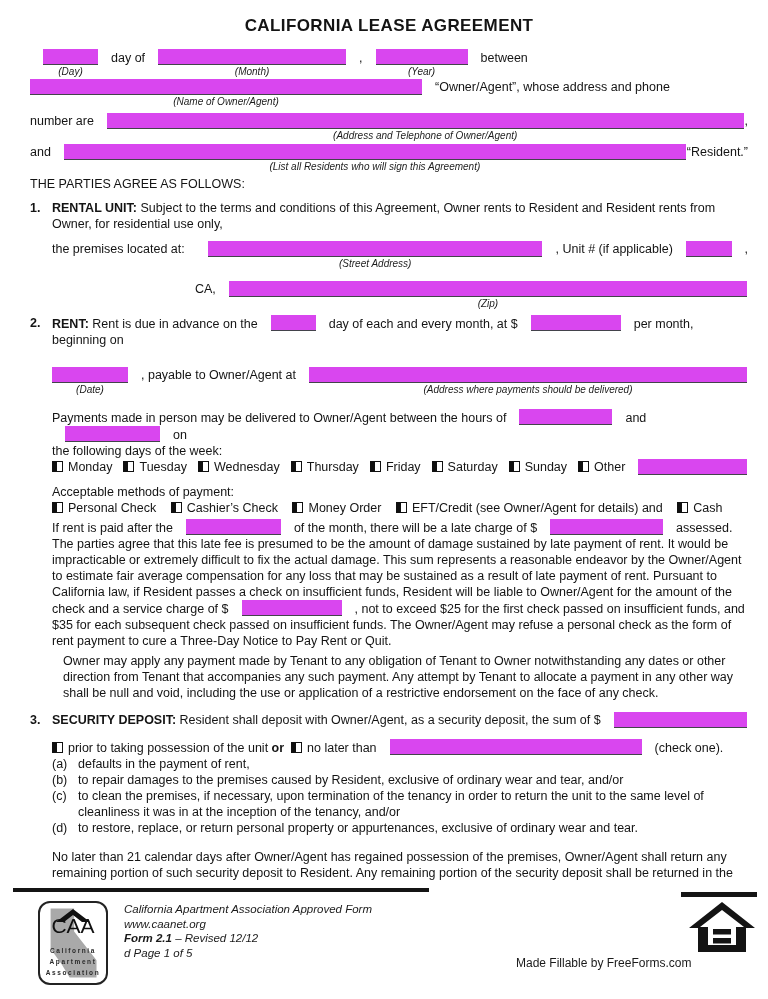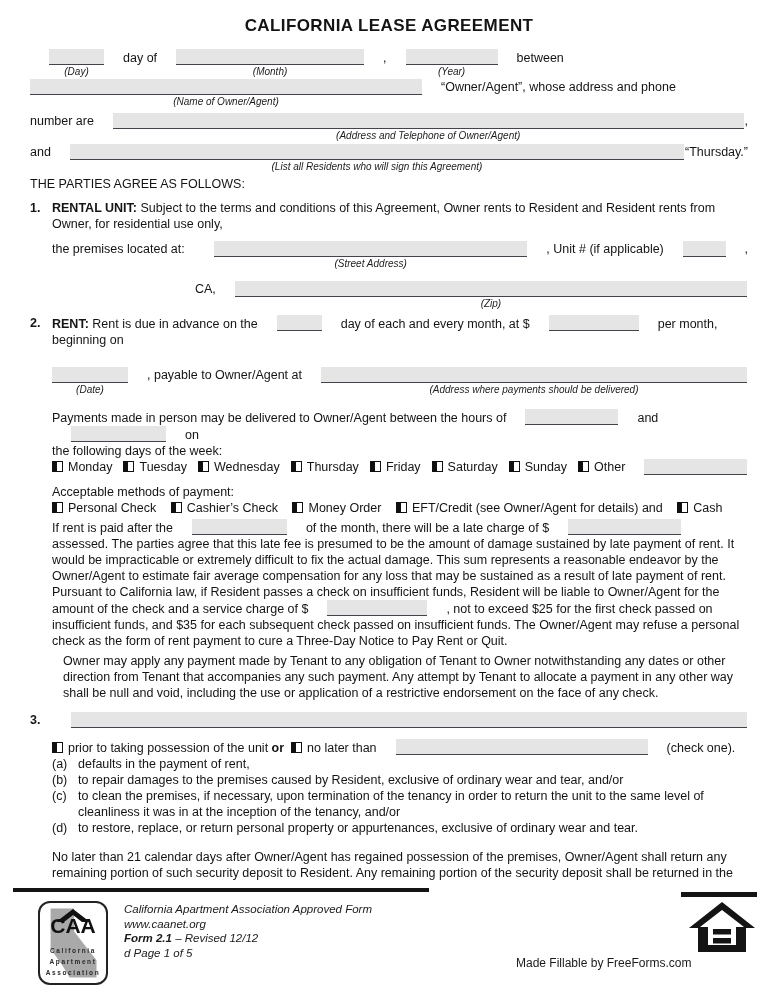--- a/index.html
+++ b/index.html
@@ -6,22 +6,22 @@
   .page{
     position:relative;width:768px;height:999px;margin:0 auto;background:#ffffff;
     font-family:"Liberation Sans",sans-serif;color:#141414;font-size:12.5px;line-height:16px;
     box-sizing:border-box;padding:12px 20px 0 30px;overflow:hidden;
   }
   .doc-title{text-align:center;font-weight:bold;font-size:17px;letter-spacing:.4px;margin:6px 0 2px 0;}
   .ln{position:relative;}
   .flexln{display:flex;align-items:flex-end;}
   .flexln .txt{white-space:nowrap;}
   .field{
-    display:inline-block;height:15px;background:#e5e5e5;border-bottom:1px solid #43434b;
-    position:relative;vertical-align:-3px;margin:0 19px;
+    display:inline-block;height:15px;background:#d946ef;border-bottom:1px solid #43434b;
+    position:relative;vertical-align:-3px;margin:0 13px;
   }
   .field.grow{flex:1 1 auto;margin-right:1px;}
   .flabel{
     position:absolute;top:17px;left:50%;transform:translateX(-50%);
     font-style:italic;font-size:10px;line-height:11px;white-space:nowrap;color:#1c1c1c;background:none;
   }
   .cb{
     display:inline-block;width:9px;height:9px;border:1.5px solid #101010;background:#fff;
     position:relative;vertical-align:-1px;margin-right:5px;
   }
@@ -58,21 +58,21 @@
   .rule-right{position:absolute;left:681px;top:892px;width:76px;height:5px;background:#141414;}
   .caa-logo{
     position:absolute;left:38px;top:901px;width:70px;height:84px;border:2px solid #232323;
     border-radius:12px;background:#fff;overflow:hidden;text-align:center;box-sizing:border-box;
   }
   .caa-state{
     position:absolute;left:5px;top:4px;width:56px;height:72px;background:#a9a9a9;
     clip-path:polygon(14% 2%,52% 2%,52% 34%,92% 74%,92% 98%,44% 98%,30% 80%,10% 58%,10% 2%);
   }
   .caa-roof{position:absolute;left:14px;top:6px;width:38px;height:13px;}
-  .caa-acronym{position:absolute;left:0;right:0;top:12px;font-weight:bold;font-size:21px;line-height:22px;color:#111;}
+  .caa-acronym{position:absolute;left:0;right:0;top:12px;font-weight:normal;font-size:21px;line-height:22px;color:#111;}
   .caa-lines{position:absolute;left:0;right:0;top:42px;font-size:6.5px;font-weight:bold;letter-spacing:1.6px;line-height:11px;color:#2a2a2a;}
   .footer-text{position:absolute;left:124px;top:902px;font-style:italic;font-size:11.5px;line-height:14.5px;color:#1a1a1a;}
   .eh-logo{position:absolute;left:689px;top:902px;}
   .fillable{position:absolute;left:516px;top:955px;font-size:12px;color:#1a1a1a;}
 </style>
 </head>
 <body>
 
 <div class="page">
 
@@ -93,21 +93,21 @@
         <span class="flabel">(Address and Telephone of Owner/Agent)</span>
       </span>
       <span class="txt">,</span>
     </div>
 
   <div class="ln flexln m-intro4">
       <span class="txt">and</span>
       <span class="field grow">
         <span class="flabel">(List all Residents who will sign this Agreement)</span>
       </span>
-      <span class="txt">“Thursday.”</span>
+      <span class="txt">“Resident.”</span>
     </div>
 
   <div class="ln m-parties">THE PARTIES AGREE AS FOLLOWS:</div>
 
   <div class="sec">
     <span class="secnum">1.</span>
     <span class="secbody"><span class="bold">RENTAL UNIT:</span> <span>Subject to the terms and conditions of this Agreement, Owner rents to Resident and Resident rents from Owner, for residential use only,</span></span>
   </div>
 
   <div class="ln flexln indent m-premises">
@@ -167,20 +167,21 @@
     <span class="cbitem" style="margin-right:0;"><span class="cb"></span><span>Cash</span></span>
   </div>
 
   <div class="ln indent m-late"><span>If rent is paid after the</span><span class="field" style="width:95px;"></span><span>of the month, there will be a late charge of $</span><span class="field" style="width:113px;"></span><span>assessed. The parties agree that this late fee is presumed to be the amount of damage sustained by late payment of rent.  It would be impracticable or extremely difficult to fix the actual damage.  This sum represents a reasonable endeavor by the Owner/Agent to estimate fair average compensation for any loss that may be sustained as a result of late payment of rent. Pursuant to California law, if Resident passes a check on insufficient funds, Resident will be liable to Owner/Agent for the amount of the check and a service charge of $</span><span class="field" style="width:100px;"></span><span>, not to exceed $25 for the first check passed on insufficient funds, and $35 for each subsequent check passed on insufficient funds.  The Owner/Agent may refuse a personal check as the form of rent payment to cure a Three-Day Notice to Pay Rent or Quit.</span></div>
 
   <div class="ln indent m-apply">Owner may apply any payment made by Tenant to any obligation of Tenant to Owner notwithstanding any dates or other direction from Tenant that accompanies any such payment. Any attempt by Tenant to allocate a payment in any other way shall be null and void, including the use or application of a restrictive endorsement on the face of any check.</div>
 
   <div class="sec m-sec3">
     <span class="secnum">3.</span>
     <span class="secbody flexln">
+        <span class="txt"><span class="bold">SECURITY DEPOSIT:</span> <span>Resident shall deposit with Owner/Agent, as a security deposit, the sum of $</span></span>
         <span class="field grow"></span>
       </span>
   </div>
 
   <div class="ln indent m-checkone"><span class="cb"></span><span>prior to taking possession of the unit</span> <span class="bold">or</span>&nbsp; <span class="cb"></span><span>no later than</span><span class="field" style="width:252px;"></span><span>(check one).</span></div>
 
 
   <div class="indent">
     <div class="li">
         <span class="li-key">(a)</span>

